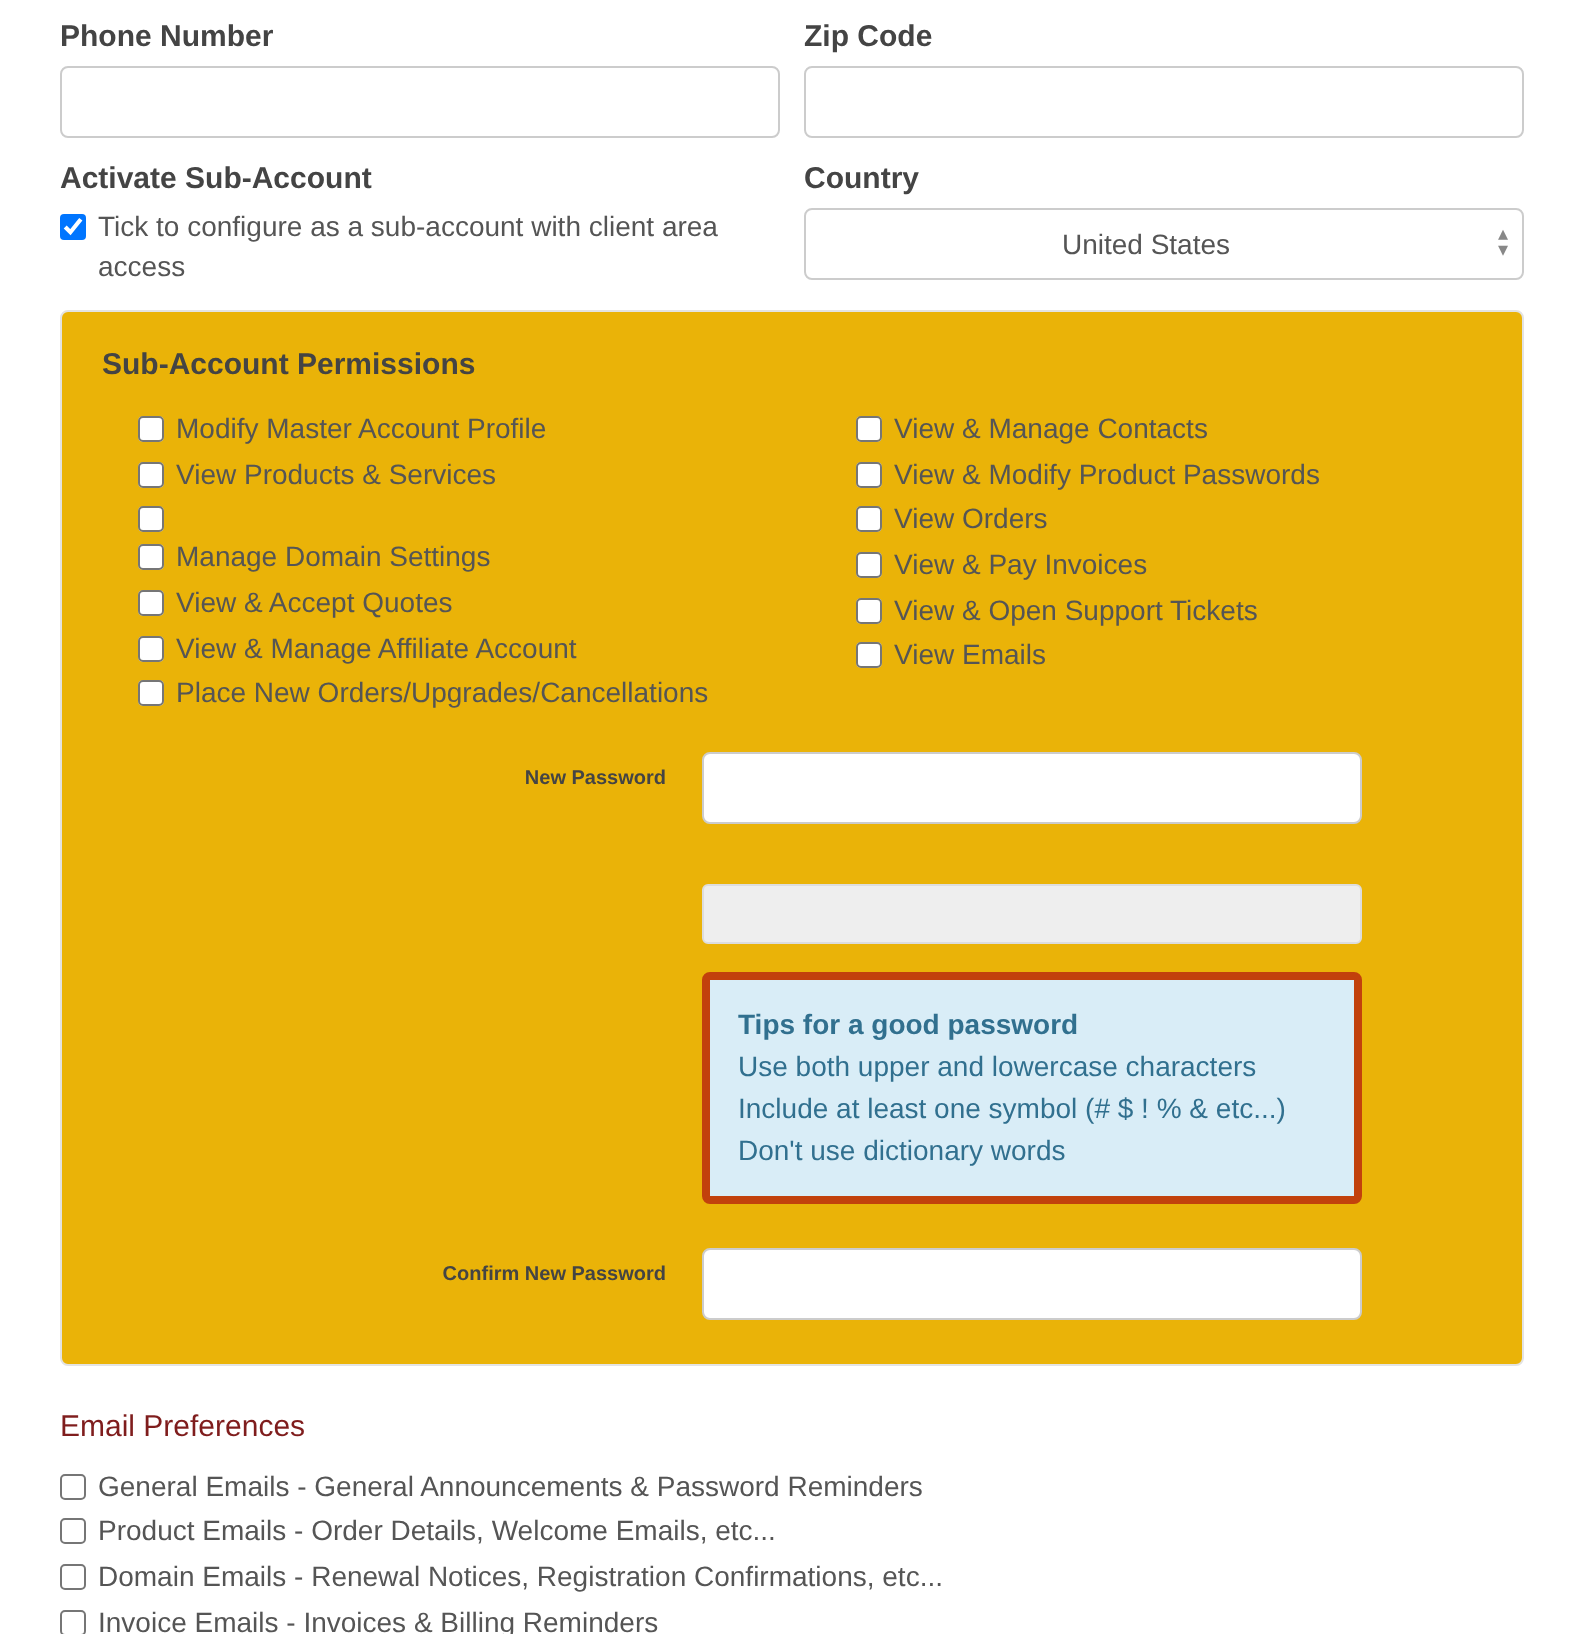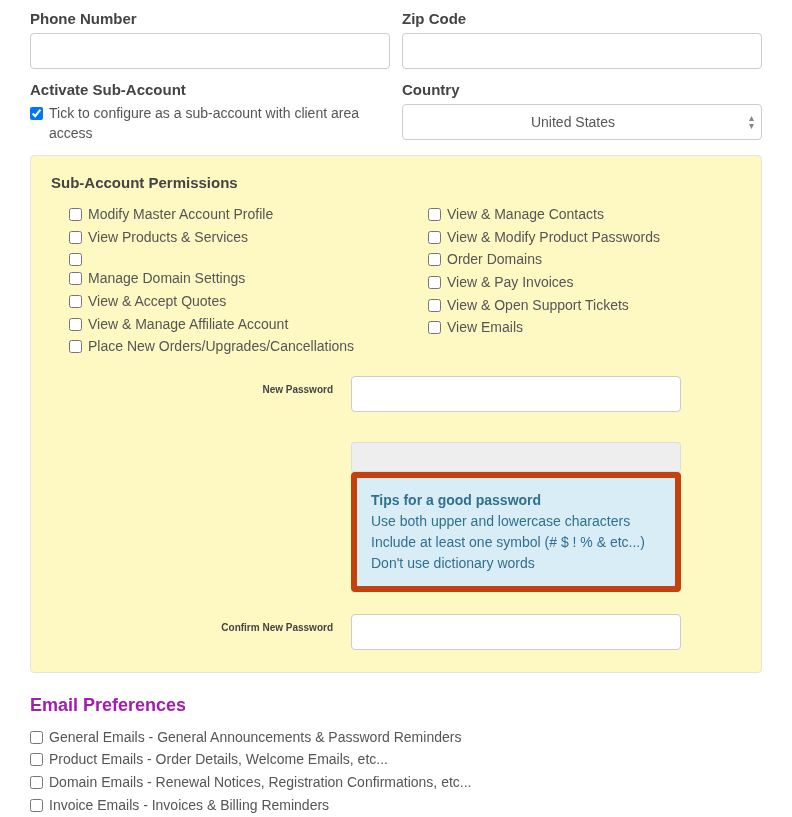--- a/index.html
+++ b/index.html
@@ -55,21 +55,21 @@
       gap: 6px;
       color: #555;
       line-height: 1.4;
     }
     .checkbox-line input[type="checkbox"] {
       margin-top: 3px;
       width: 13px;
       height: 13px;
     }
     .panel {
-      background: #fef9c3;
+      background: #eab308;
       border: 1px solid #e3e3e3;
       border-radius: 4px;
       padding: 18px 12px 22px 20px;
       margin-top: 10px;
     }
     .panel-title {
       font-weight: 600;
       font-size: 15px;
       margin-bottom: 14px;
       color: #444;
@@ -87,40 +87,41 @@
       text-align: right;
       padding-right: 18px;
       padding-top: 8px;
       font-weight: 600;
       color: #444;
       font-size: 10px;
     }
     .form-row-h .ctrl { flex: 1; max-width: 330px; }
     .tips-box {
       background: #d9edf7;
-      border: 6px solid #c2410c;
+      border: 4px solid #c2410c;
       border-radius: 4px;
       padding: 12px 14px;
       color: #31708f;
+      margin-top: 14px;
       font-size: 14px;
       line-height: 1.5;
     }
     .tips-box strong { font-weight: 600; display: block; }
     .strength-bar {
       height: 30px;
       background: #eee;
       border: 1px solid #ddd;
       border-radius: 3px;
       margin-top: 30px;
     }
     .section-title {
-      font-weight: 700;
-      font-size: 18px;
+      font-weight: 400;
+      font-size: 15px;
       margin: 22px 0 12px 0;
-      color: #a21caf;
+      color: #7f1d1d;
     }
     .pref-list .checkbox-line { margin-bottom: 3px; }
   </style>
 </head>
 <body>
 
 <div class="row">
   <div class="col">
     <label class="field-label">Phone Number</label>
     <input type="text" style="">
@@ -189,21 +190,21 @@
       <div class="checkbox-line">
           <input type="checkbox" style="">
           <span>View &amp; Manage Contacts</span>
         </div>
       <div class="checkbox-line">
           <input type="checkbox" style="">
           <span>View &amp; Modify Product Passwords</span>
         </div>
       <div class="checkbox-line">
           <input type="checkbox" style="">
-          <span>Order Domains</span>
+          <span>View Orders</span>
         </div>
       <div class="checkbox-line">
           <input type="checkbox" style="">
           <span>View &amp; Pay Invoices</span>
         </div>
       <div class="checkbox-line">
           <input type="checkbox" style="">
           <span>View &amp; Open Support Tickets</span>
         </div>
       <div class="checkbox-line">

